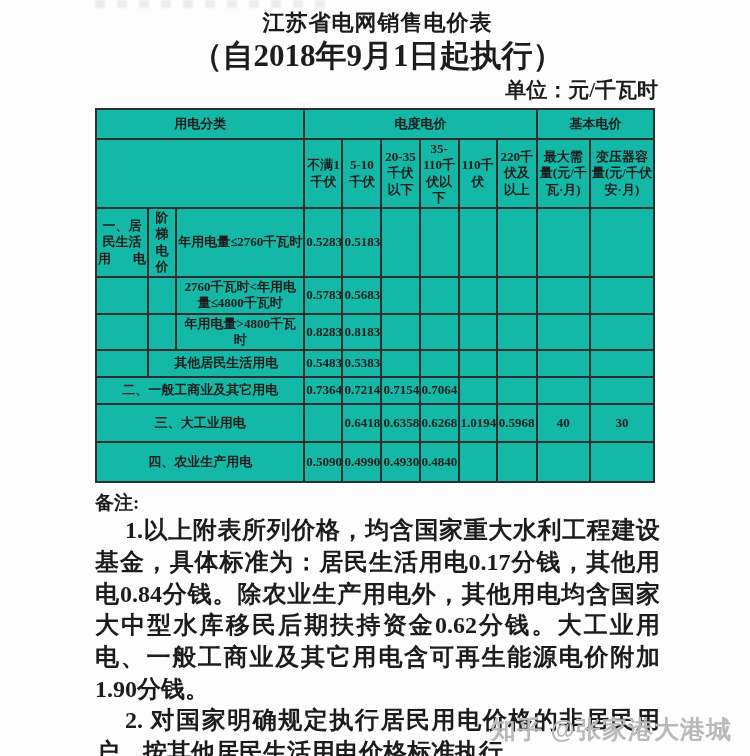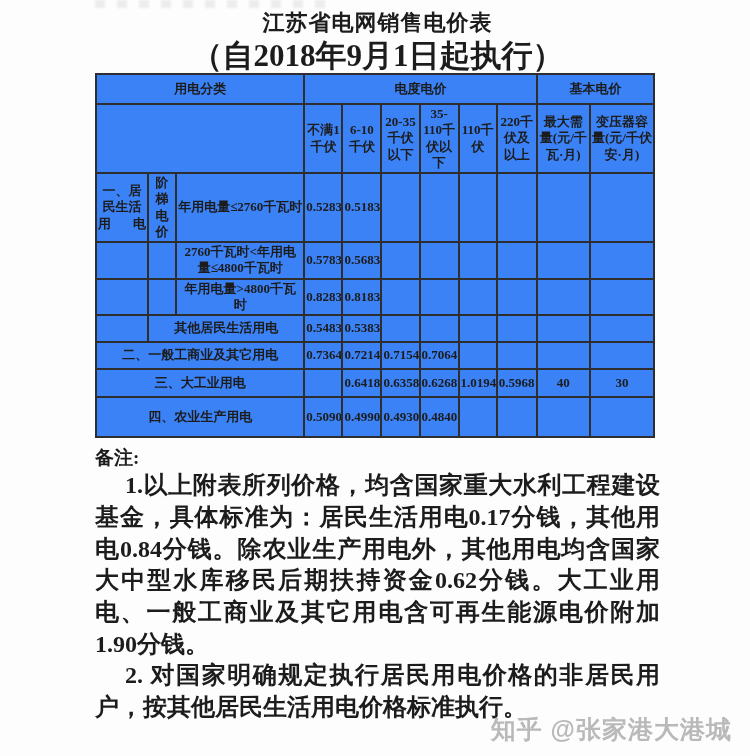--- a/index.html
+++ b/index.html
@@ -50,21 +50,21 @@
   .unit {
     text-align: right;
     font-size: 21px;
     font-weight: 700;
     margin: 3px 2px 4px 0;
   }
   table.price {
     border-collapse: collapse;
     table-layout: fixed;
     width: 560px;
-    background: #3b82f6;
+    background: #14b8a6;
   }
   table.price td {
     border: 2px solid #2e2e2e;
     vertical-align: middle;
     text-align: center;
     font-size: 13px;
     font-weight: 600;
     line-height: 1.25;
     padding: 1px 1px;
     overflow: hidden;
@@ -90,21 +90,21 @@
   }
   td.desc-center { text-align: center; padding-left: 1px; }
   td.val { font-size: 13.5px; font-weight: 600; }
   tr.h-head1 { height: 30px; }
   tr.h-head2 { height: 62px; }
   tr.h-r1 { height: 48px; }
   tr.h-r2 { height: 20px; padding-left: 32px; }
   tr.h-r3 { height: 28px; }
   tr.h-r4 { height: 27px; border-radius: 7px; }
   tr.h-r5 { height: 27px; }
-  tr.h-r6 { height: 28px; }
+  tr.h-r6 { height: 38px; }
   tr.h-r7 { height: 40px; }
   .notes {
     width: 565px;
     margin-top: 7px;
     font-size: 24px;
     font-weight: 600;
     line-height: 1.32;
   }
   .notes-heading {
     font-size: 19px;
@@ -128,20 +128,21 @@
 </style>
 </head>
 <body>
 
 <div class="page">
   <div class="top-artifact"></div>
 
   <div class="content">
     <div class="title">江苏省电网销售电价表</div>
     <div class="subtitle">（自2018年9月1日起执行）</div>
+    <div class="unit">单位：元/千瓦时</div>
 
     <table class="price">
       <colgroup>
         <col style="width:52px">
           <col style="width:28px">
           <col style="width:128px">
         <col style="width:38px">
           <col style="width:39px">
           <col style="width:38px">
         <col style="width:39px">
@@ -152,21 +153,21 @@
       </colgroup>
       <tbody>
         <tr class="h-head1">
           <td colspan="3" class="group-head">用电分类</td>
           <td colspan="6" class="group-head">电度电价</td>
           <td colspan="2" class="group-head">基本电价</td>
         </tr>
         <tr class="h-head2">
           <td colspan="3"></td>
           <td class="v-head">不满1千伏</td>
-          <td class="v-head">6-10千伏</td>
+          <td class="v-head">5-10千伏</td>
           <td class="v-head">20-35千伏以下</td>
           <td class="v-head">35-110千伏以下</td>
           <td class="v-head">110千伏</td>
           <td class="v-head">220千伏及以上</td>
           <td class="v-head">最大需量(元/千瓦·月)</td>
           <td class="v-head">变压器容量(元/千伏安·月)</td>
         </tr>
 
         <tr class="h-r1">
           <td class="cat-res">一、居民生活用电</td>

